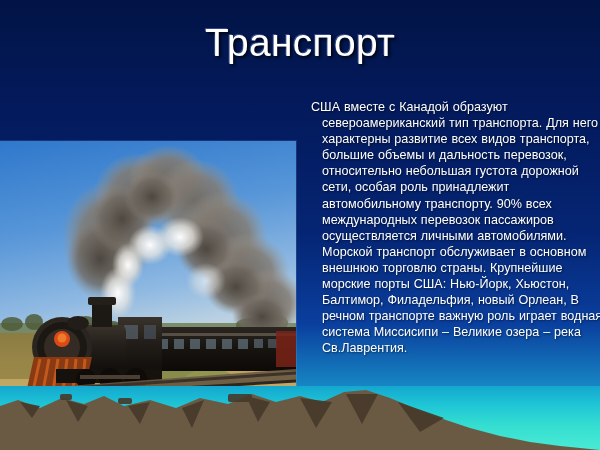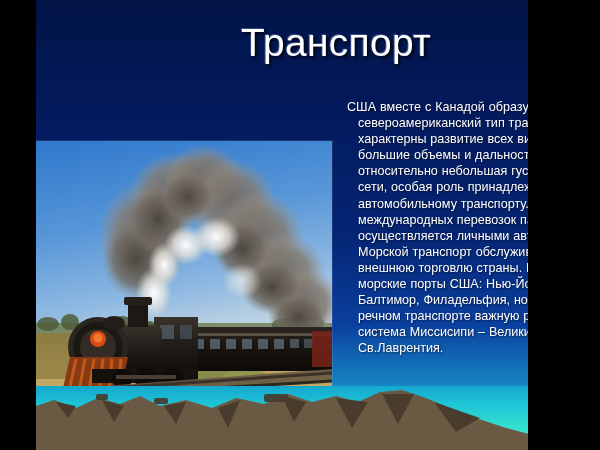--- a/index.html
+++ b/index.html
@@ -3,33 +3,32 @@
 <meta charset="utf-8">
 <title>Транспорт</title>
 <style>
   html, body {
     margin: 0;
     padding: 0;
     background: #000;
   }
   #slide {
     position: relative;
-    width: 492px;
+    width: 600px;
     height: 450px;
     overflow: hidden;
     font-family: "Liberation Sans", sans-serif;
     background: linear-gradient(to bottom,
         #021446 0%,
         #03195a 22%,
         #052574 52%,
         #0a3f9e 72%,
         #1787c4 86%,
         #2fd6d0 96%,
         #44e6d8 100%);
-    margin-left: 36px;
   }
 
   
   .bottom-band {
     position: absolute;
     left: 0;
     bottom: 0;
     width: 600px;
     height: 64px;
     background: linear-gradient(to bottom,

